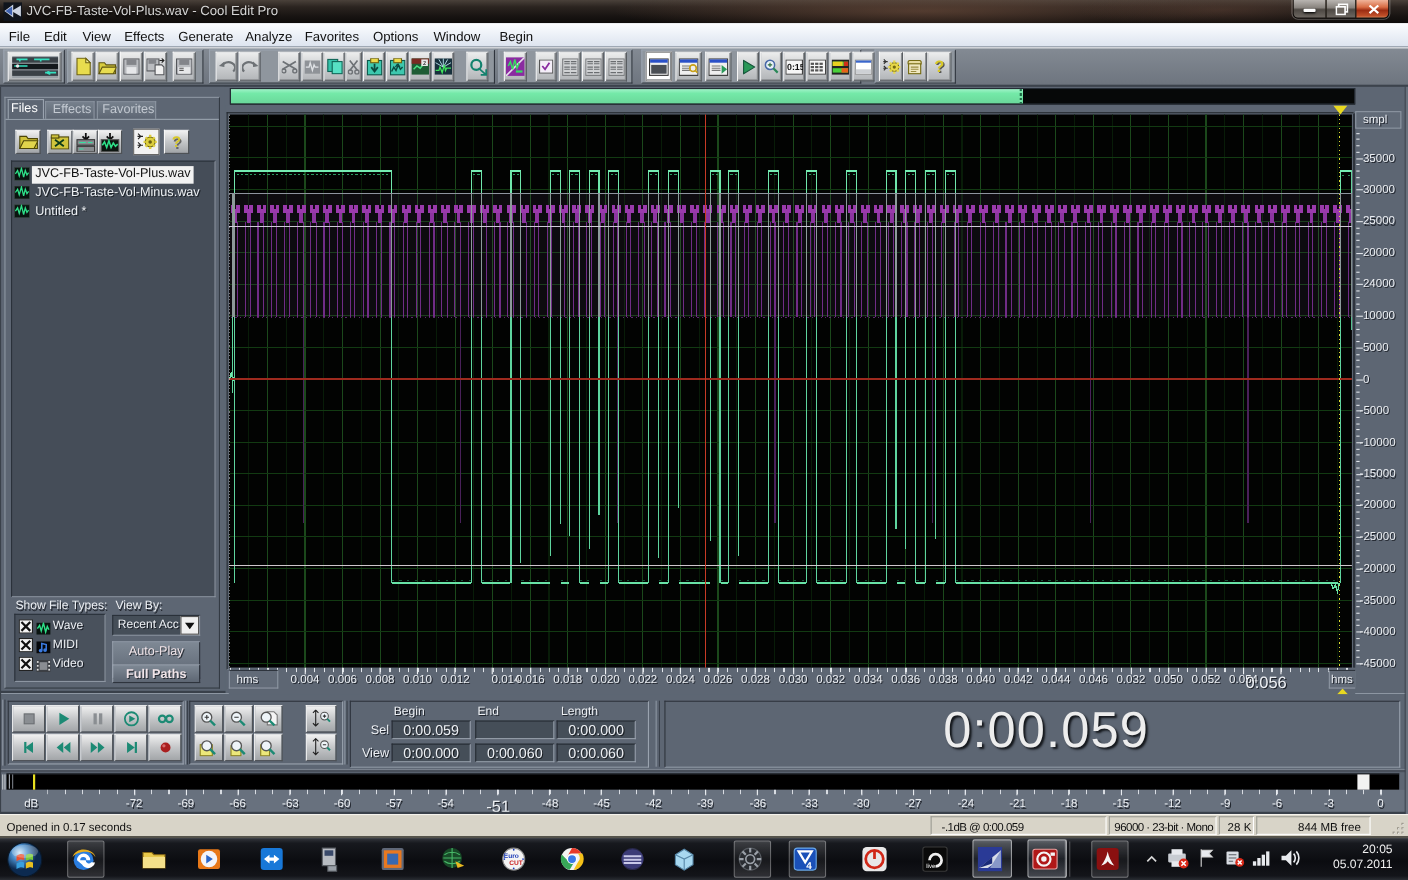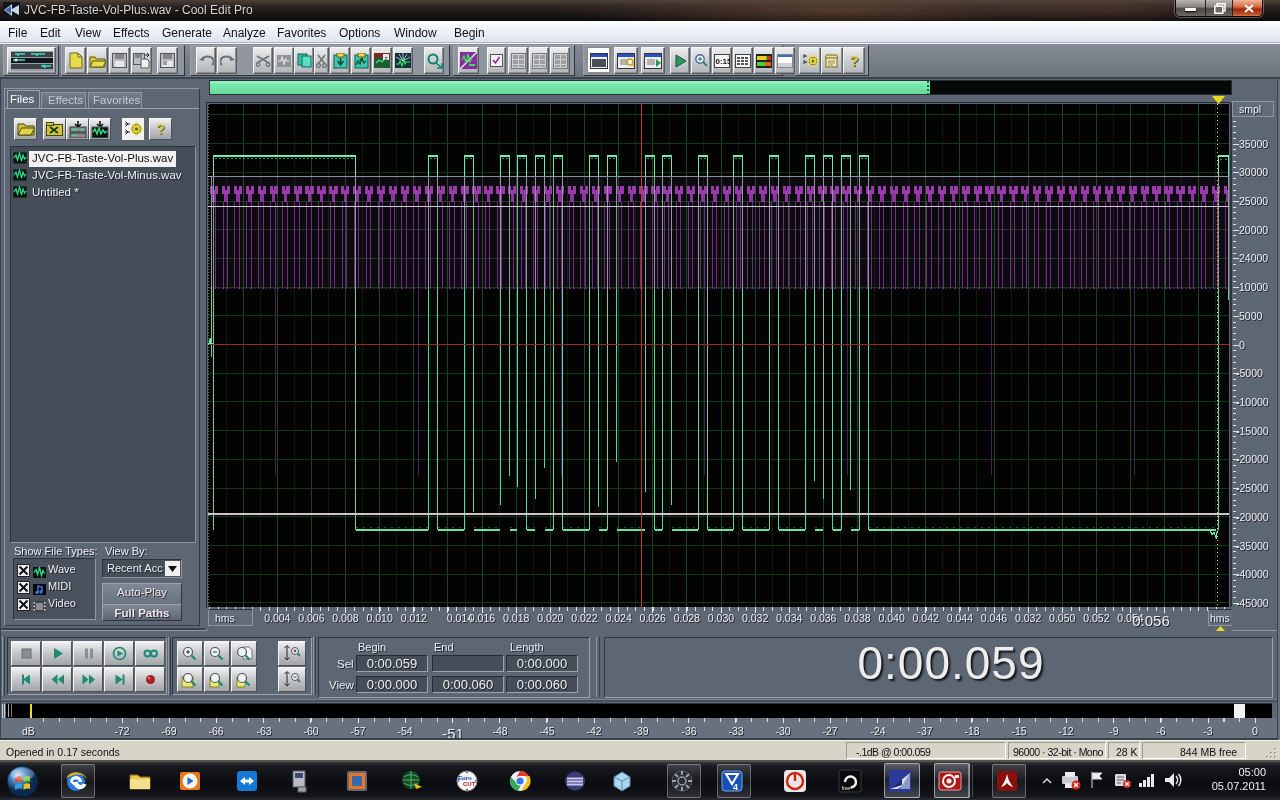--- a/index.html
+++ b/index.html
@@ -1540,21 +1540,21 @@
 <div class="lbl" style="left:689px;top:725px;transform:translateX(-50%);font-size:10.5px">-36</div>
 <div class="abs" style="left:735px;top:718px;width:1px;height:5px;background:#e8ecf0"></div>
 <div class="lbl" style="left:736px;top:725px;transform:translateX(-50%);font-size:10.5px">-33</div>
 <div class="abs" style="left:783px;top:718px;width:1px;height:5px;background:#e8ecf0"></div>
 <div class="lbl" style="left:783px;top:725px;transform:translateX(-50%);font-size:10.5px">-30</div>
 <div class="abs" style="left:830px;top:718px;width:1px;height:5px;background:#e8ecf0"></div>
 <div class="lbl" style="left:830px;top:725px;transform:translateX(-50%);font-size:10.5px">-27</div>
 <div class="abs" style="left:877px;top:718px;width:1px;height:5px;background:#e8ecf0"></div>
 <div class="lbl" style="left:878px;top:725px;transform:translateX(-50%);font-size:10.5px">-24</div>
 <div class="abs" style="left:924px;top:718px;width:1px;height:5px;background:#e8ecf0"></div>
-<div class="lbl" style="left:925px;top:725px;transform:translateX(-50%);font-size:10.5px">-37</div>
+<div class="lbl" style="left:925px;top:725px;transform:translateX(-50%);font-size:10.5px">-21</div>
 <div class="abs" style="left:971px;top:718px;width:1px;height:5px;background:#e8ecf0"></div>
 <div class="lbl" style="left:972px;top:725px;transform:translateX(-50%);font-size:10.5px">-18</div>
 <div class="abs" style="left:1019px;top:718px;width:1px;height:5px;background:#e8ecf0"></div>
 <div class="lbl" style="left:1019px;top:725px;transform:translateX(-50%);font-size:10.5px">-15</div>
 <div class="abs" style="left:1066px;top:718px;width:1px;height:5px;background:#e8ecf0"></div>
 <div class="lbl" style="left:1066px;top:725px;transform:translateX(-50%);font-size:10.5px">-12</div>
 <div class="abs" style="left:1113px;top:718px;width:1px;height:5px;background:#e8ecf0"></div>
 <div class="lbl" style="left:1114px;top:725px;transform:translateX(-50%);font-size:10.5px">-9</div>
 <div class="abs" style="left:1160px;top:718px;width:1px;height:5px;background:#e8ecf0"></div>
 <div class="lbl" style="left:1161px;top:725px;transform:translateX(-50%);font-size:10.5px">-6</div>
@@ -1564,21 +1564,21 @@
 <div class="lbl" style="left:1255px;top:725px;transform:translateX(-50%);font-size:10.5px">0</div>
 <div class="abs" style="left:0;top:738px;width:1280px;height:2px;background:#39404a"></div>
 <div class="abs" style="left:0;top:79px;width:1px;height:661px;background:#3a414a"></div>
 <div class="abs" style="left:1277px;top:79px;width:1px;height:661px;background:#3a414a"></div>
 <div class="abs" style="left:1278px;top:79px;width:2px;height:661px;background:#68717d"></div>
 <div class="abs" style="left:0;top:740px;width:1280px;height:22px;background:#d8d4c8;border-top:1px solid #f4f2ec;border-bottom:2px solid #55534b"></div>
 <div class="sbtext" style="left:6px">Opened in 0.17 seconds</div>
 <div class="sbsec" style="left:846px;width:160px"></div>
 <div class="sbtext" style="left:856px;letter-spacing:-0.5px;">-.1dB @  0:00.059</div>
 <div class="sbsec" style="left:1008px;width:98px"></div>
-<div class="sbtext" style="left:1013px;letter-spacing:-0.5px;">96000 · 32-bit · Mono</div>
+<div class="sbtext" style="left:1013px;letter-spacing:-0.5px;">96000 · 23-bit · Mono</div>
 <div class="sbsec" style="left:1108px;width:32px"></div>
 <div class="sbtext" style="left:1116px;">28 K</div>
 <div class="sbsec" style="left:1142px;width:104px"></div>
 <div class="sbtext" style="left:1180px;">844 MB free</div>
 <svg class="abs" style="left:1264px;top:744px" width="14" height="16" viewBox="0 0 14 16">
     <g fill="#9a968a">
       <rect x="10" y="12" width="2" height="2"></rect>
       <rect x="10" y="8" width="2" height="2"></rect>
       <rect x="10" y="4" width="2" height="2"></rect>
       <rect x="6" y="12" width="2" height="2"></rect>
@@ -1743,13 +1743,13 @@
       <rect x="2" y="13" width="3" height="4"></rect>
       <rect x="6" y="10" width="3" height="7"></rect>
       <rect x="10" y="7" width="3" height="10"></rect>
       <rect x="14" y="4" width="3" height="13"></rect>
     </g>
   </svg>
 <svg class="abs" style="left:1162px;top:770px" width="22" height="20" viewBox="0 0 22 20">
     <path d="M3 8 h4 l5 -5 v14 l-5 -5 h-4 z" fill="#e8eaee"></path>
     <path d="M14 6 a6 6 0 0 1 0 8 M16.5 4 a9 9 0 0 1 0 12" stroke="#e8eaee" stroke-width="1.5" fill="none"></path>
   </svg>
-<div class="abs" style="left:1206px;top:766px;width:60px;height:13px;color:#f0f0f0;font-size:11px;text-align:right">05:00</div>
+<div class="abs" style="left:1206px;top:766px;width:60px;height:13px;color:#f0f0f0;font-size:11px;text-align:right">20:05</div>
 <div class="abs" style="left:1195px;top:780px;width:71px;height:13px;color:#f0f0f0;font-size:11px;text-align:right">05.07.2011</div>
 </body></html>

